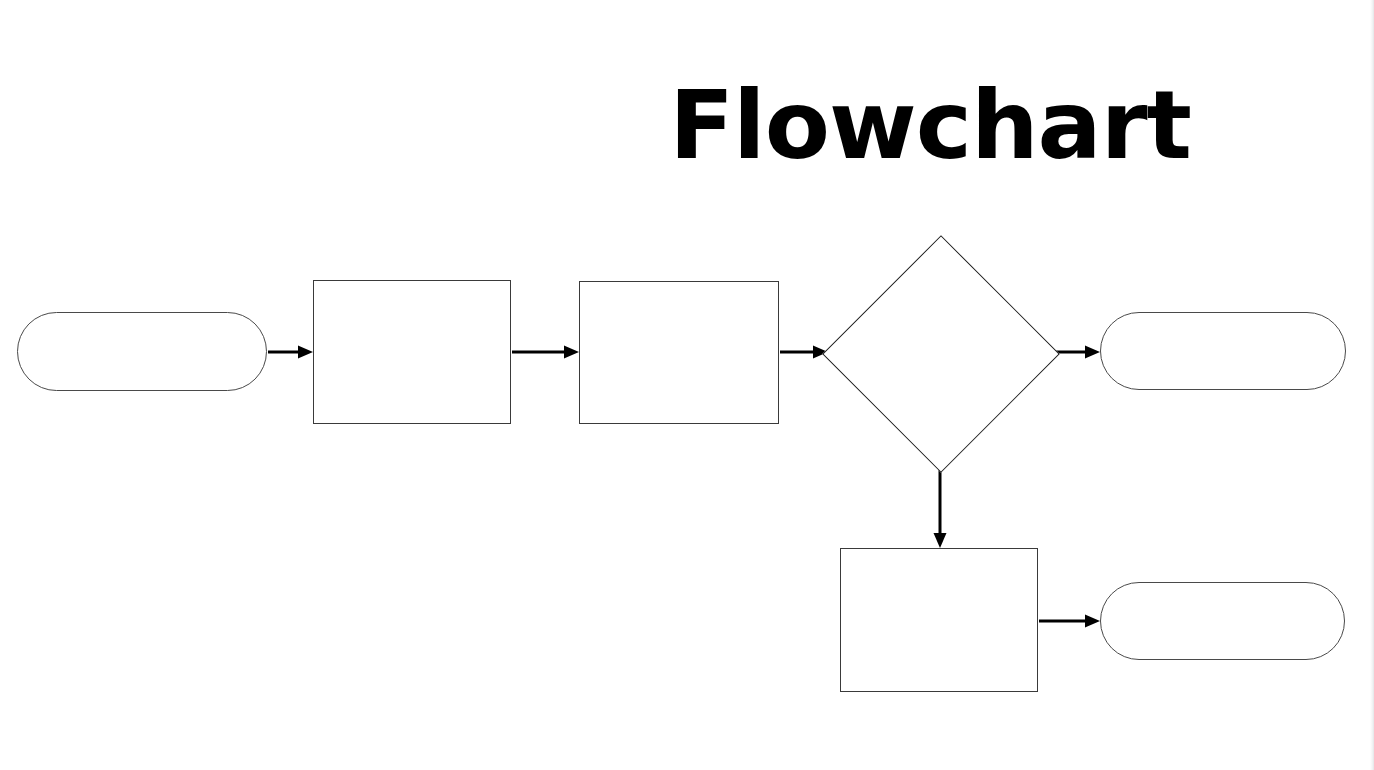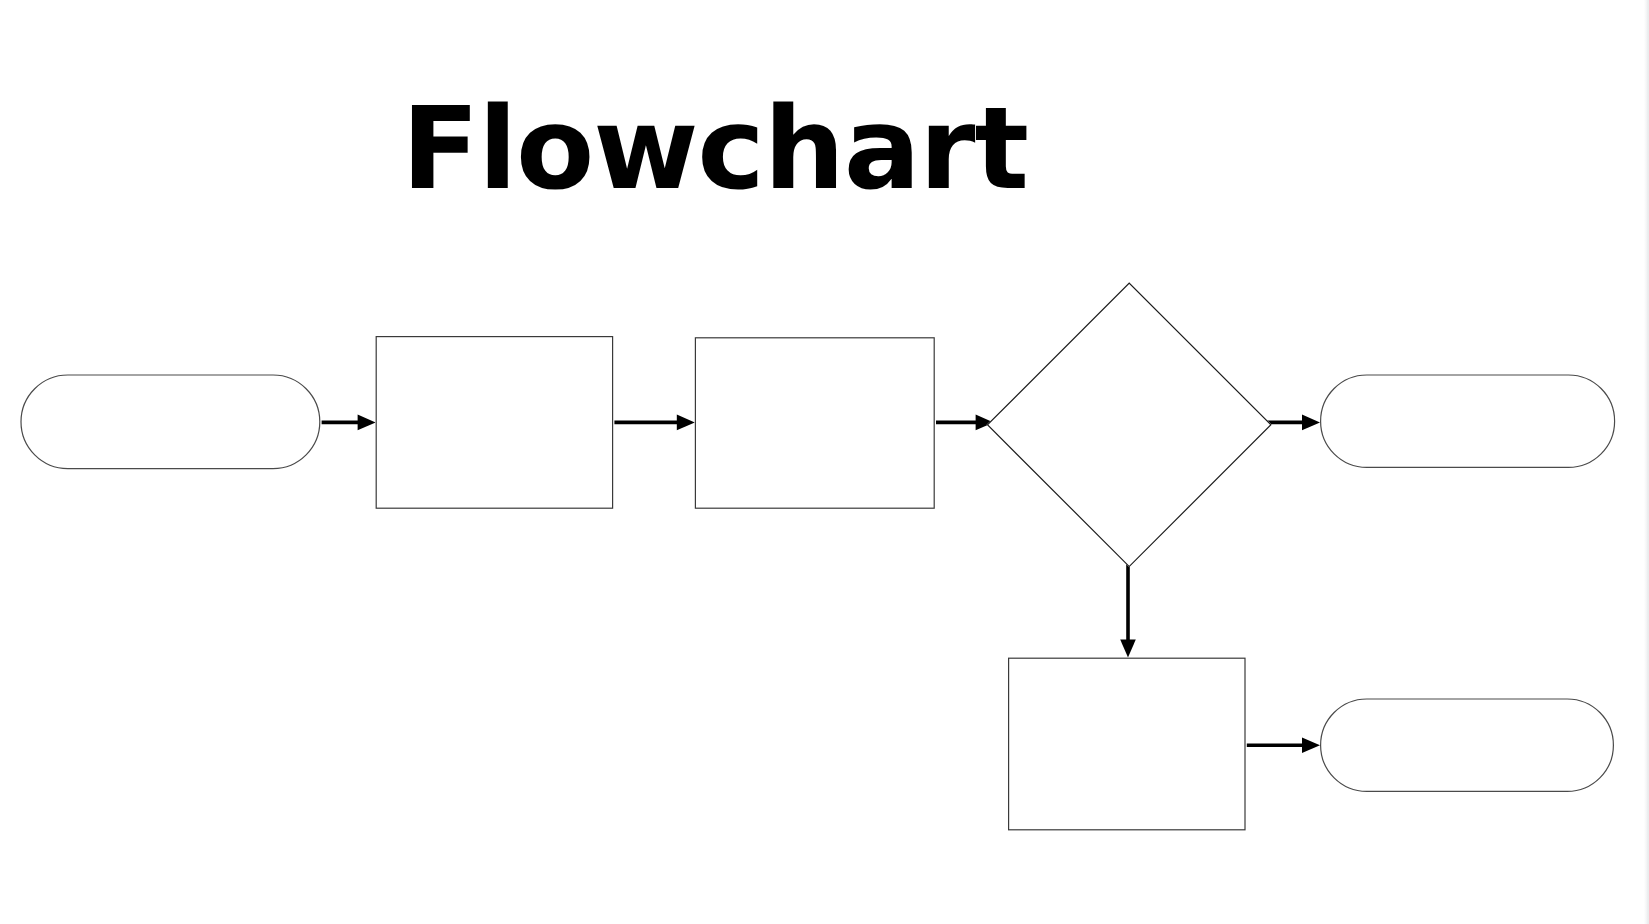--- a/index.html
+++ b/index.html
@@ -21,21 +21,21 @@
     width: 1374px;
     height: 770px;
   }
 
   
   .chart-title {
     position: absolute;
     left: 0;
     top: 78px;
     width: 1191px;
-    text-align: center;
+    text-align: right;
     font-size: 95px;
     font-weight: 700;
     line-height: 1;
     color: #000000;
     letter-spacing: -1px;
     white-space: pre;
   }
 
   
   .node {

